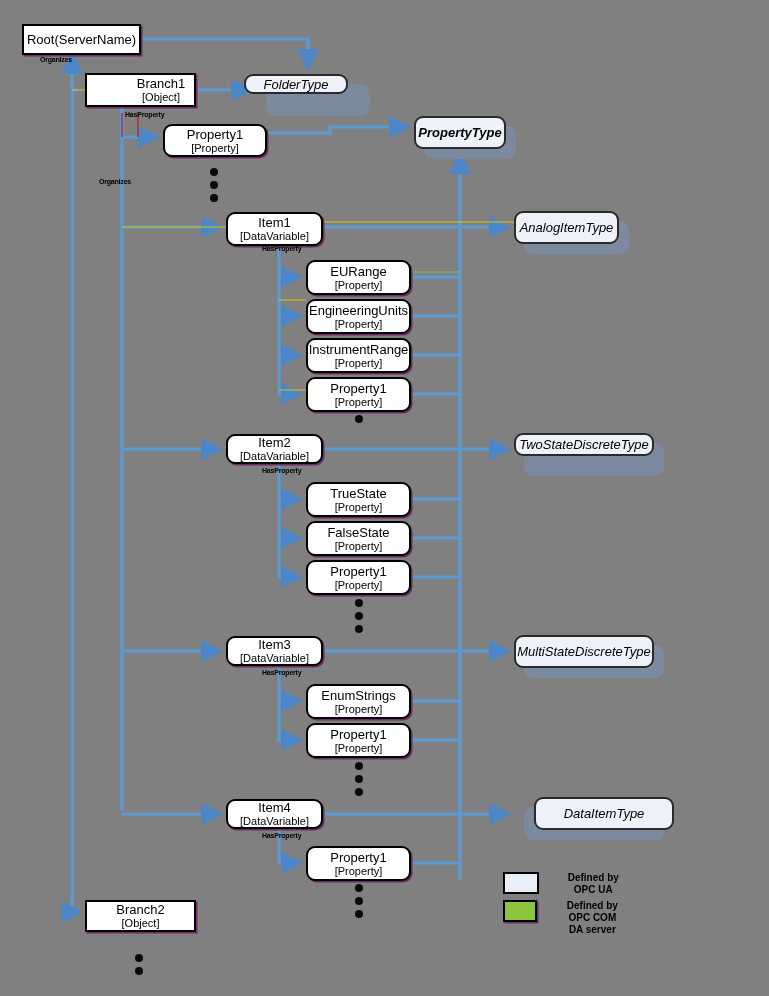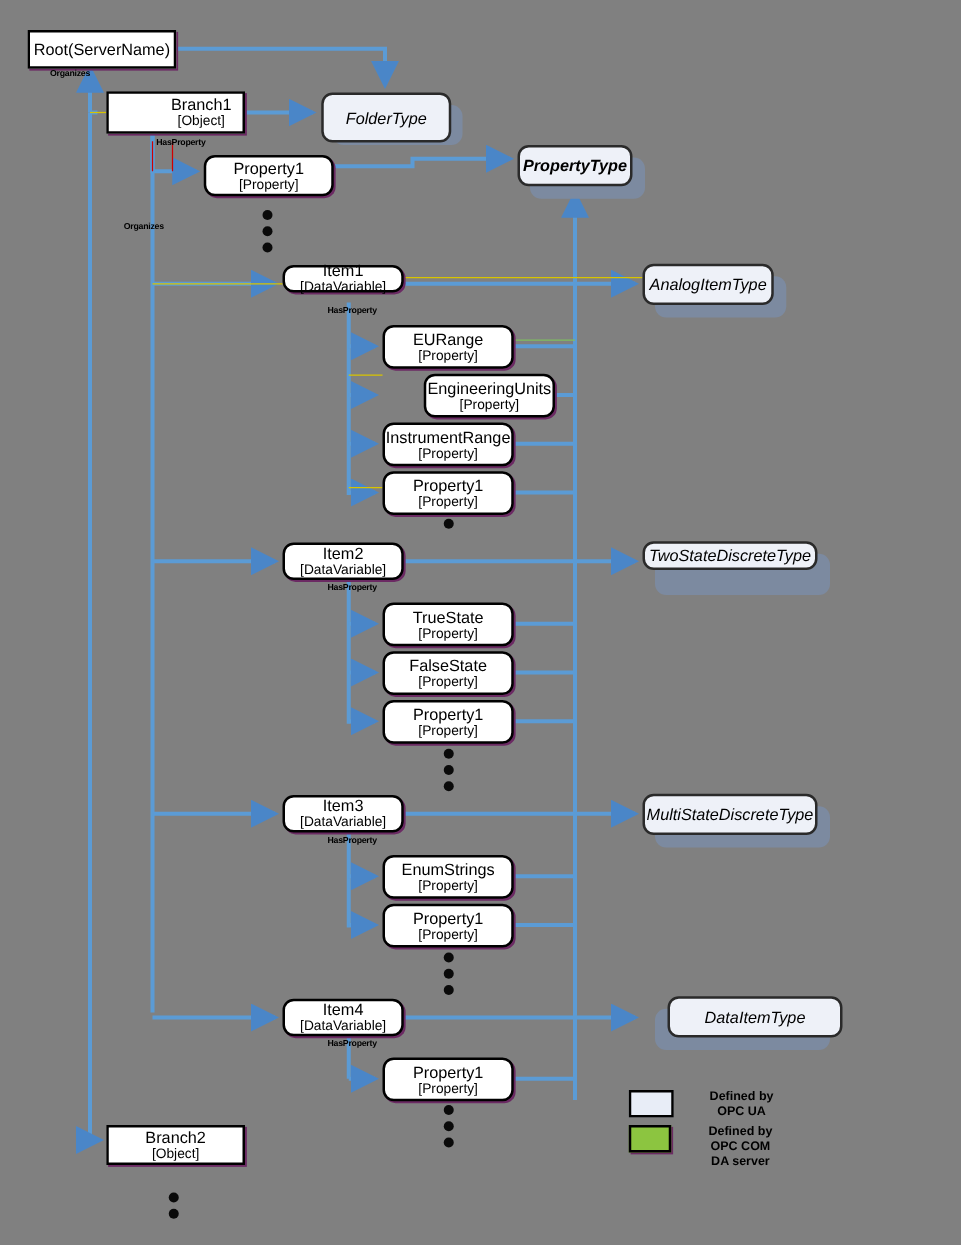--- a/index.html
+++ b/index.html
@@ -183,31 +183,31 @@
   <div class="node green" style="left:85px;top:73px;width:111px;height:34px;padding-left:41px;">
     <div class="n-title">Branch1</div>
     <div class="n-sub">[Object]</div>
   </div>
 
   <div class="node green rounded" style="left:163px;top:124px;width:104px;height:33px;">
     <div class="n-title">Property1</div>
     <div class="n-sub">[Property]</div>
   </div>
 
-  <div class="node green rounded" style="left:226px;top:212px;width:97px;height:22px;justify-content:center;">
+  <div class="node green rounded" style="left:226px;top:212px;width:97px;height:34px;justify-content:center;">
     <div class="n-title">Item1</div>
     <div class="n-sub">[DataVariable]</div>
   </div>
 
   <div class="node green rounded" style="left:306px;top:260px;width:105px;height:35px;">
     <div class="n-title">EURange</div>
     <div class="n-sub">[Property]</div>
   </div>
 
-  <div class="node green rounded" style="left:306px;top:299px;width:105px;height:35px;margin-left:33px;">
+  <div class="node green rounded" style="left:306px;top:299px;width:105px;height:35px;">
     <div class="n-title">EngineeringUnits</div>
     <div class="n-sub">[Property]</div>
   </div>
 
   <div class="node green rounded" style="left:306px;top:338px;width:105px;height:35px;">
     <div class="n-title">InstrumentRange</div>
     <div class="n-sub">[Property]</div>
   </div>
 
   <div class="node green rounded" style="left:306px;top:377px;width:105px;height:35px;">
@@ -258,21 +258,21 @@
   <div class="node green rounded" style="left:306px;top:846px;width:105px;height:35px;">
     <div class="n-title">Property1</div>
     <div class="n-sub">[Property]</div>
   </div>
 
   <div class="node green" style="left:85px;top:900px;width:111px;height:32px;">
     <div class="n-title">Branch2</div>
     <div class="n-sub">[Object]</div>
   </div>
 
-  <div class="node uatype" style="left:257px;top:74px;width:104px;height:40px;">
+  <div class="node uatype" style="left:244px;top:74px;width:104px;height:20px;">
     <div class="n-title">FolderType</div>
   </div>
 
   <div class="node uatype" style="left:414px;top:116px;width:92px;height:33px;font-weight:bold;">
     <div class="n-title">PropertyType</div>
   </div>
 
   <div class="node uatype" style="left:514px;top:211px;width:105px;height:33px;">
     <div class="n-title">AnalogItemType</div>
   </div>

